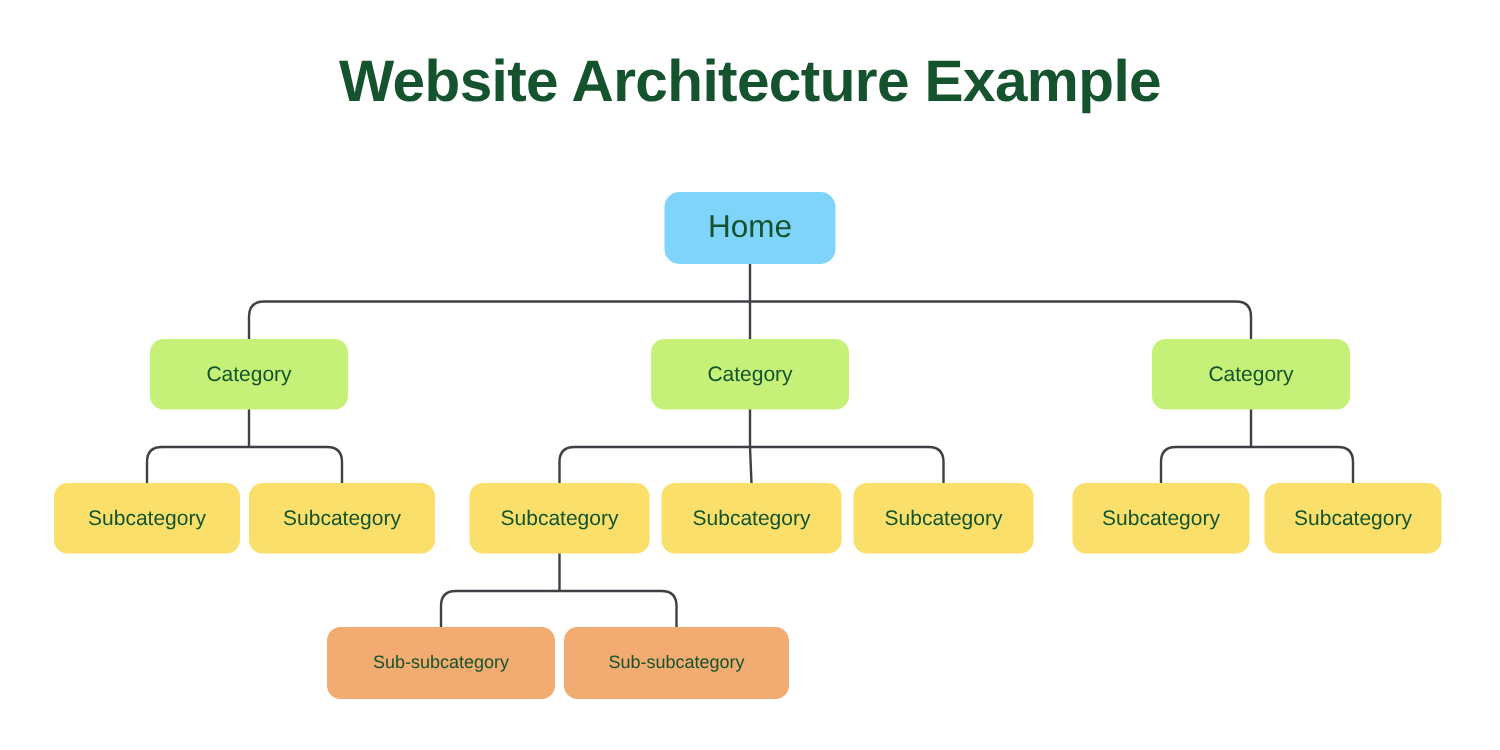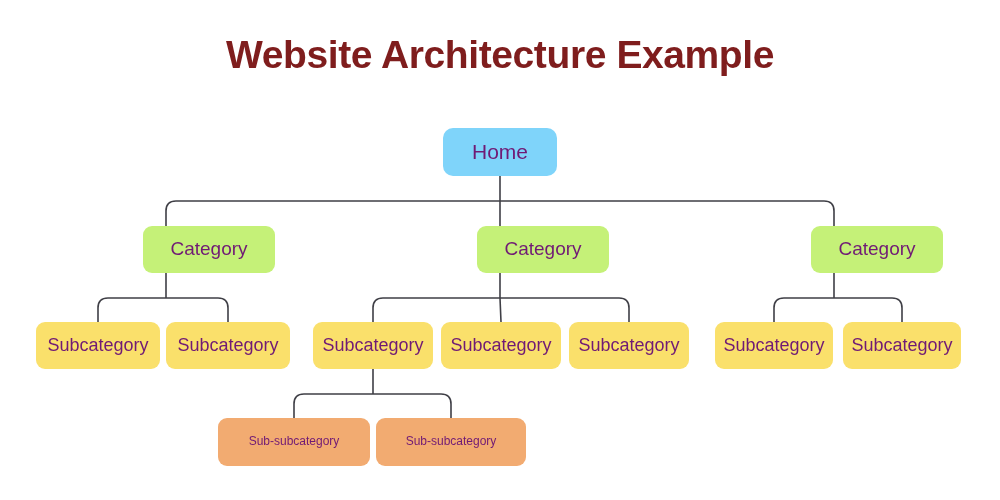--- a/index.html
+++ b/index.html
@@ -22,56 +22,55 @@
   }
   #title {
     position: absolute;
     left: 0;
     top: 33px;
     width: 1000px;
     text-align: center;
     font-size: 39px;
     font-weight: bold;
     letter-spacing: -0.4px;
-    color: #7f1d1d;
+    color: #14532d;
     font-family: "Liberation Sans", sans-serif;
   }
   #edges {
     position: absolute;
     left: 0;
     top: 0;
     width: 1000px;
     height: 500px;
     pointer-events: none;
   }
   .node {
     position: absolute;
     box-sizing: border-box;
     display: flex;
     align-items: center;
     justify-content: center;
     border-radius: 9px;
-    color: #701a75;
+    color: #14532d;
     text-align: center;
     line-height: 1.1;
     font-family: "Liberation Sans", sans-serif;
   }
   .node.home {
     background: #7fd4fa;
     font-size: 21px;
     border-radius: 10px;
   }
   .node.category {
     background: #c5f178;
-    font-size: 19px;
-    margin-left: 43px;
+    font-size: 14px;
   }
   .node.subcategory {
     background: #fae06b;
-    font-size: 18px;
+    font-size: 14px;
   }
   .node.subsub {
     background: #f2ab71;
     font-size: 12px;
   }
 </style>
 </head>
 <body>
 
 <div id="canvas">

